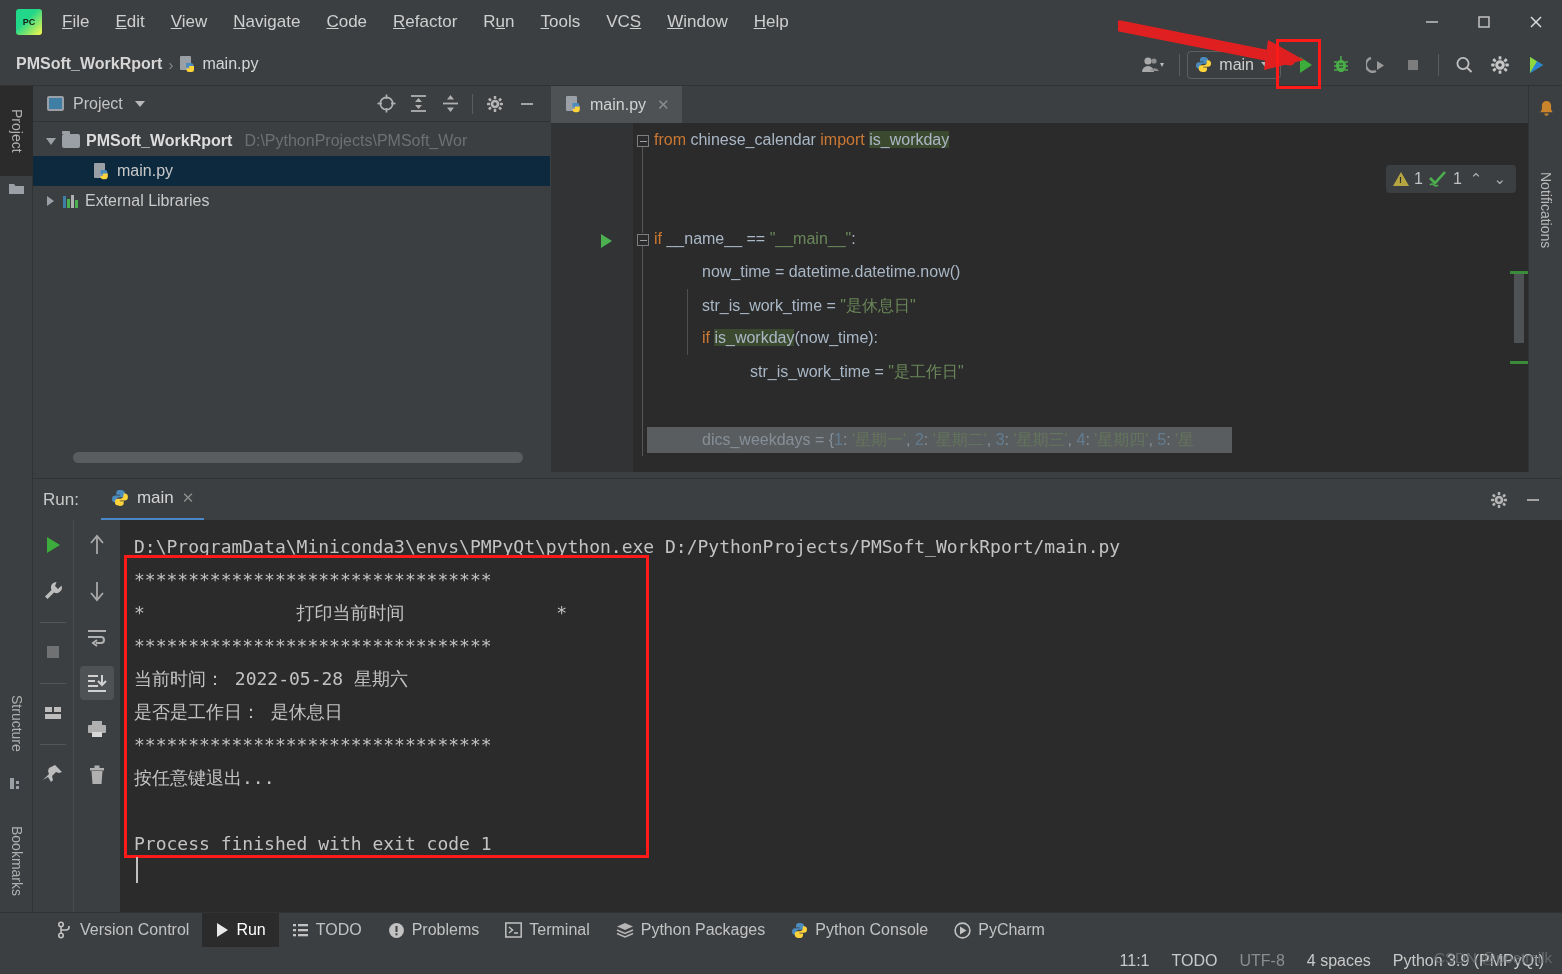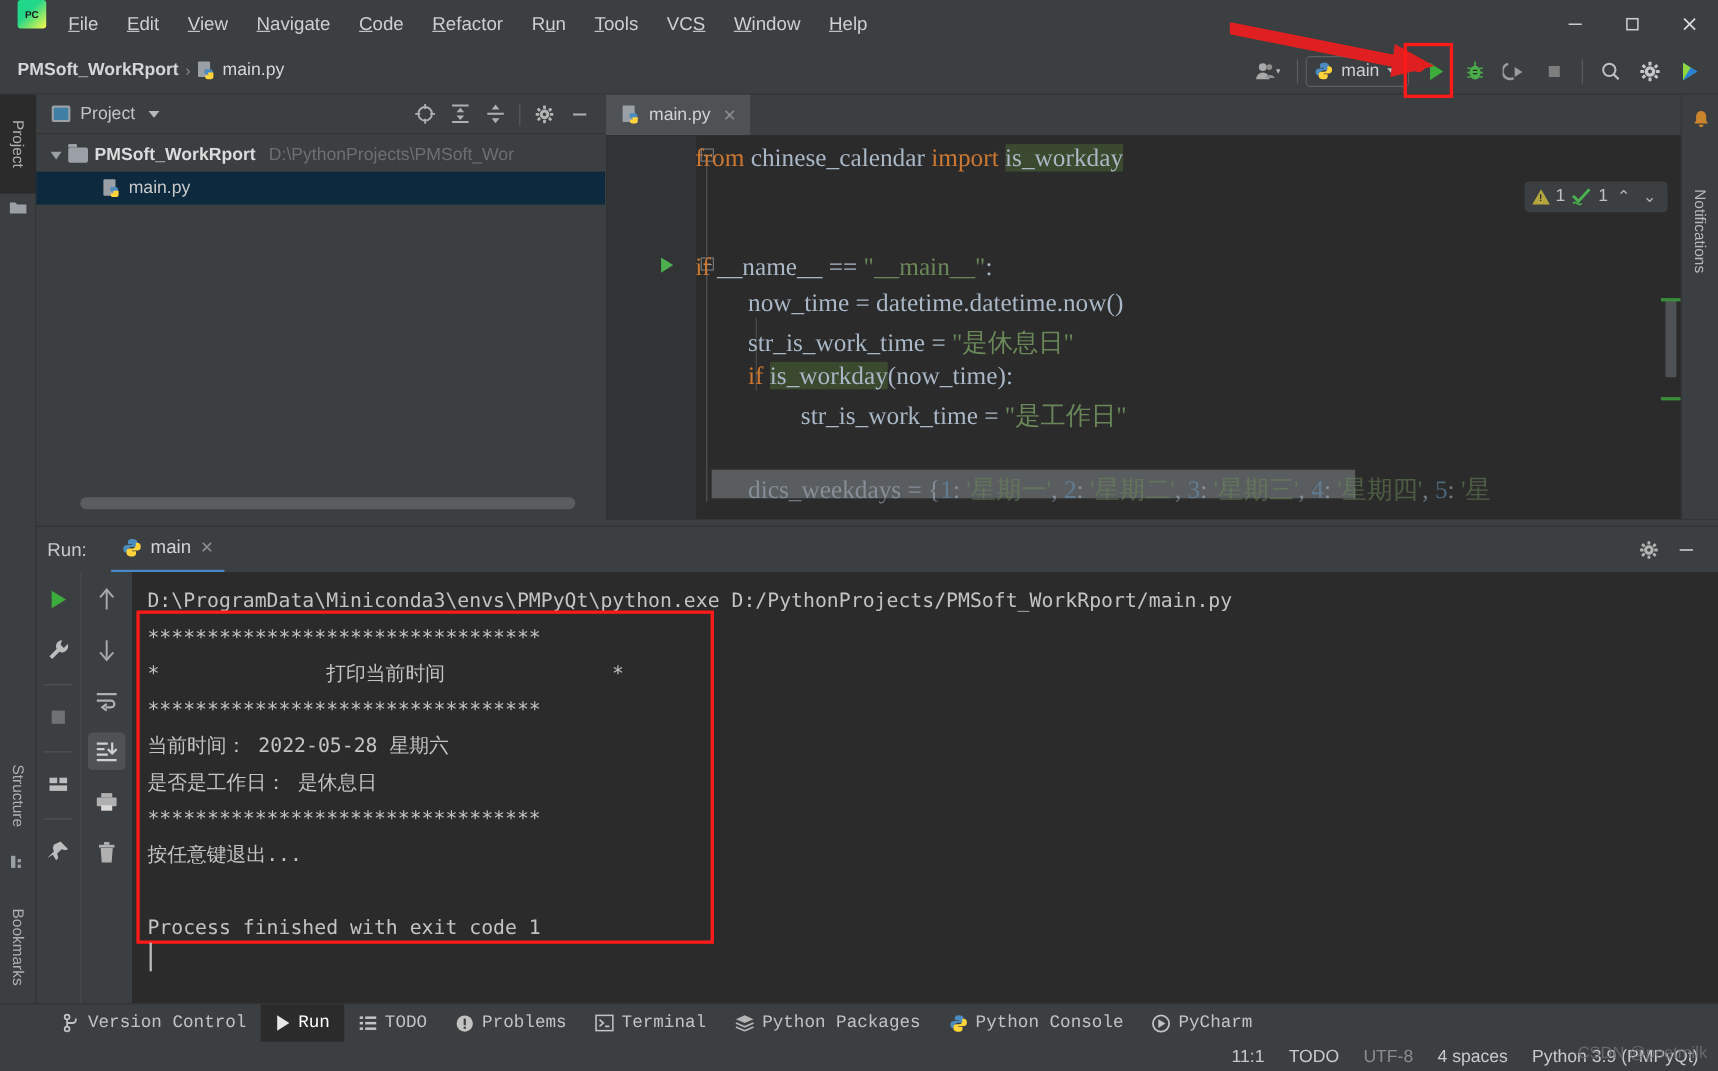--- a/index.html
+++ b/index.html
@@ -9,21 +9,21 @@
     font-family: "Liberation Sans", sans-serif;
     overflow: hidden;
     color: #bbbbbb;
   }
   .app { position: relative; width: 1562px; height: 974px; background: #3c3f41; }
 
   
   .titlebar {
     position: absolute; left: 0; top: 0; width: 1562px; height: 43px;
     background: #3c3f41;
-    display: flex; 
+    display: flex; align-items: center;
   }
   .pc-logo {
     width: 26px; height: 26px; margin-left: 16px; margin-right: 18px;
     background: linear-gradient(135deg,#21d789 0%, #21d789 40%, #fcf84a 100%);
     border-radius: 3px; position: relative;
     display: flex; align-items: center; justify-content: center;
   }
   .pc-logo:after {
     content: "PC"; font-size: 9px; font-weight: bold; color: #1c1c1c;
     font-family: "Liberation Sans", sans-serif;
@@ -151,22 +151,22 @@
   }
   .run-marker { position: absolute; left: 50px; width: 0;height:0;
     border-top:7px solid transparent;border-bottom:7px solid transparent;border-left:11px solid #4caf50;}
   .fold {
     position: absolute; left: 86px; width: 12px; height: 12px;
     border: 1px solid #7a7e80; background: #2b2b2b; display:flex;align-items:center;justify-content:center;
   }
   .fold:after { content:""; width:7px;height:1px;background:#9aa0a6; }
   .foldline { position: absolute; left: 91px; width: 1px; background: #555759; }
   .code-line {
-    position: absolute; left: 81px; font-family: Liberation Serif, serif;
-    font-size: 23px; color: #a9b7c6; white-space: pre;
+    position: absolute; left: 103px; font-family: Liberation Sans, sans-serif;
+    font-size: 16px; color: #a9b7c6; white-space: pre;
   }
   .kw  { color: #cc7832; }
   .str { color: #6a8759; }
   .num { color: #6897bb; }
   .hl  { background: #3b4a2f; }
   .indent-guide { position: absolute; width: 1px; background: #4d4f51; }
   .line-hl { position: absolute; left: 96px; height: 26px; background: #5a5d5f; }
 
   .insp-widget {
     position: absolute; right: 46px; top: 42px; height: 28px;
@@ -227,21 +227,20 @@
     position: absolute; left: 124px; top: 555px; width: 525px; height: 303px;
     border: 3px solid #ff1a1a; pointer-events: none; z-index: 30;
   }
   .caret-bar { position: absolute; left: 136px; top: 857px; width: 2px; height: 26px; background: #c0c0c0; z-index: 31;}
 
   
   .bottom-tabs {
     position: absolute; left: 0; top: 912px; width: 1562px; height: 35px;
     background: #3c3f41; display: flex; align-items: center; padding-left: 44px;
     border-top: 1px solid #323232;
-    font-family: Liberation Mono, monospace;
   }
   .btab {
     display: flex; align-items: center; gap: 7px; height: 35px;
     padding: 0 13px; font-size: 16px; color: #c2c2c2;
   }
   .btab.sel { background: #2b2b2b; color: #ffffff; }
 
   
   .statusbar {
     position: absolute; left: 0; top: 947px; width: 1562px; height: 27px;
@@ -490,20 +489,32 @@
       <div class="tree-row sel" style="padding-left:60px;">
         <span style="display:inline-block;width:18px;height:19px;">
           <svg width="18" height="19" viewBox="0 0 18 19">
             <rect x="1" y="1" width="11" height="15" fill="#9aa0a6" rx="1"></rect>
             <path d="M7.5 8 h4.5 a2.4 2.4 0 0 1 2.4 2.4 v1.8 a2.4 2.4 0 0 1 -2.4 2.4 h-2 v-2.4 h-2.5 z" fill="#4b8bbe"></path>
             <path d="M10 11.5 h4.8 v3.3 a2.4 2.4 0 0 1 -2.4 2.4 h-2.4 a2.4 2.4 0 0 1 -2.4 -2.4 v-0.9 h2.4 z" fill="#ffd43b"></path>
           </svg>
         </span>
         <span>main.py</span>
       </div>
+      <div class="tree-row">
+        <span class="arrow-r"></span>
+        <span class="lib-ico" style="margin-left:2px;">
+          <svg width="17" height="15" viewBox="0 0 17 15">
+            <rect x="1" y="2" width="3" height="12" fill="#3f7fa5"></rect>
+            <rect x="5" y="5" width="3" height="9" fill="#4caf50"></rect>
+            <rect x="9" y="1" width="3" height="13" fill="#b0b0b0"></rect>
+            <rect x="13" y="6" width="3" height="8" fill="#4caf50"></rect>
+          </svg>
+        </span>
+        <span>External Libraries</span>
+      </div>
     </div>
 
     <div class="proj-hscroll"></div>
   </div>
 
   <div class="editor">
     <div class="tabstrip">
       <div class="etab">
         <span style="display:inline-block;width:18px;height:19px;">
           <svg width="18" height="19" viewBox="0 0 18 19">

